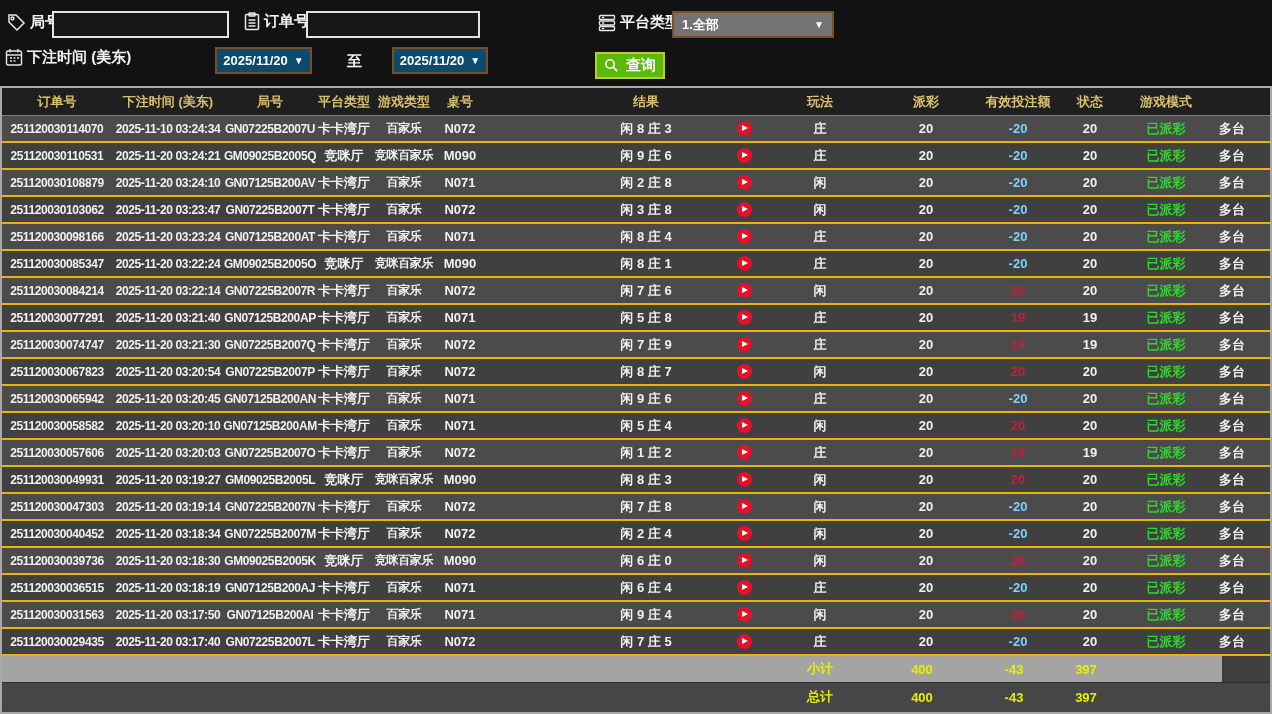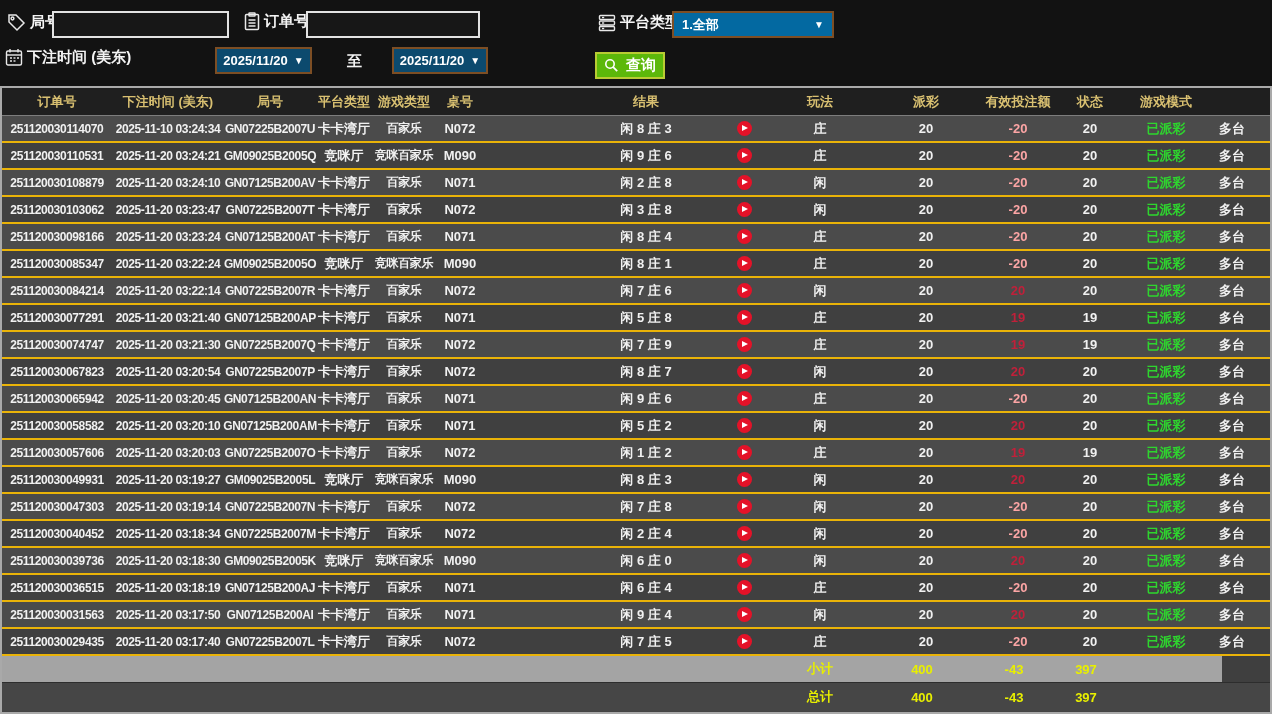--- a/index.html
+++ b/index.html
@@ -19,21 +19,21 @@
     height:23px;font-size:13px;font-weight:bold;padding:0 6px;outline:none;
     font-family:"Liberation Sans","DejaVu Sans",sans-serif;
   }
   .fdate{
     background:#0c4a6e;border:2px solid #7d4e24;color:#fff;height:23px;
     display:flex;align-items:center;justify-content:center;gap:6px;
     font-size:13px;font-weight:bold;cursor:pointer;
   }
   .fdate .arr,.fselect .arr{font-size:10px;color:#fff;}
   .fselect{
-    background:#0369a1;border:2px solid #7d4e24;color:#fff;height:23px;
+    background:#737373;border:2px solid #7d4e24;color:#fff;height:23px;
     display:flex;align-items:center;font-size:13px;font-weight:bold;
     padding:0 8px;cursor:pointer;justify-content:space-between;
   }
   .searchbtn{
     position:absolute;display:flex;align-items:center;gap:3px;
     background:#5cb80a;border:2px solid #b9cc33;color:#fff;
     font-weight:bold;font-size:15px;height:27px;padding:0 7px;cursor:pointer;
     font-family:"Liberation Sans","DejaVu Sans",sans-serif;box-sizing:border-box;
   }
   
@@ -49,21 +49,21 @@
   }
   .trow{height:27px;box-sizing:border-box;border-bottom:2px solid #eab308;}
   .trow.odd{background:#4b4b4b;}
   .trow.even{background:#404040;}
   .cell{
     display:flex;align-items:center;justify-content:center;
     color:#f1f1f1;font-size:13px;font-weight:bold;white-space:nowrap;overflow:visible;
   }
   .cell.cond{font-size:12px;letter-spacing:-0.4px;}
   .cell.pos{color:#c0203a;}
-  .cell.neg{color:#fca5a5;}
+  .cell.neg{color:#7dd3fc;}
   .cell.status-ok{color:#2ed52e;}
   .replay{
     width:15px;height:15px;border-radius:50%;background:#e41228;
     position:relative;display:inline-block;cursor:pointer;
   }
   .replay::after{
     content:"";position:absolute;left:5.5px;top:4px;
     border-left:6px solid #fff;border-top:3.5px solid transparent;border-bottom:3.5px solid transparent;
   }
   
@@ -396,21 +396,21 @@
           <span class="cell">多台</span>
         </div>
         <div class="trow grid even">
           <span class="cell cond">251120030058582</span>
           <span class="cell cond">2025-11-20 03:20:10</span>
           <span class="cell cond">GN07125B200AM</span>
           <span class="cell">卡卡湾厅</span>
           <span class="cell cond">百家乐</span>
           <span class="cell">N071</span>
           <span class="cell"></span>
-          <span class="cell">闲 5 庄 2</span>
+          <span class="cell">闲 5 庄 4</span>
           <span class="cell">
             <span class="replay"></span>
           </span>
           <span class="cell">闲</span>
           <span class="cell">20</span>
           <span class="cell pos">20</span>
           <span class="cell">20</span>
           <span class="cell status-ok">已派彩</span>
           <span class="cell">多台</span>
         </div>

